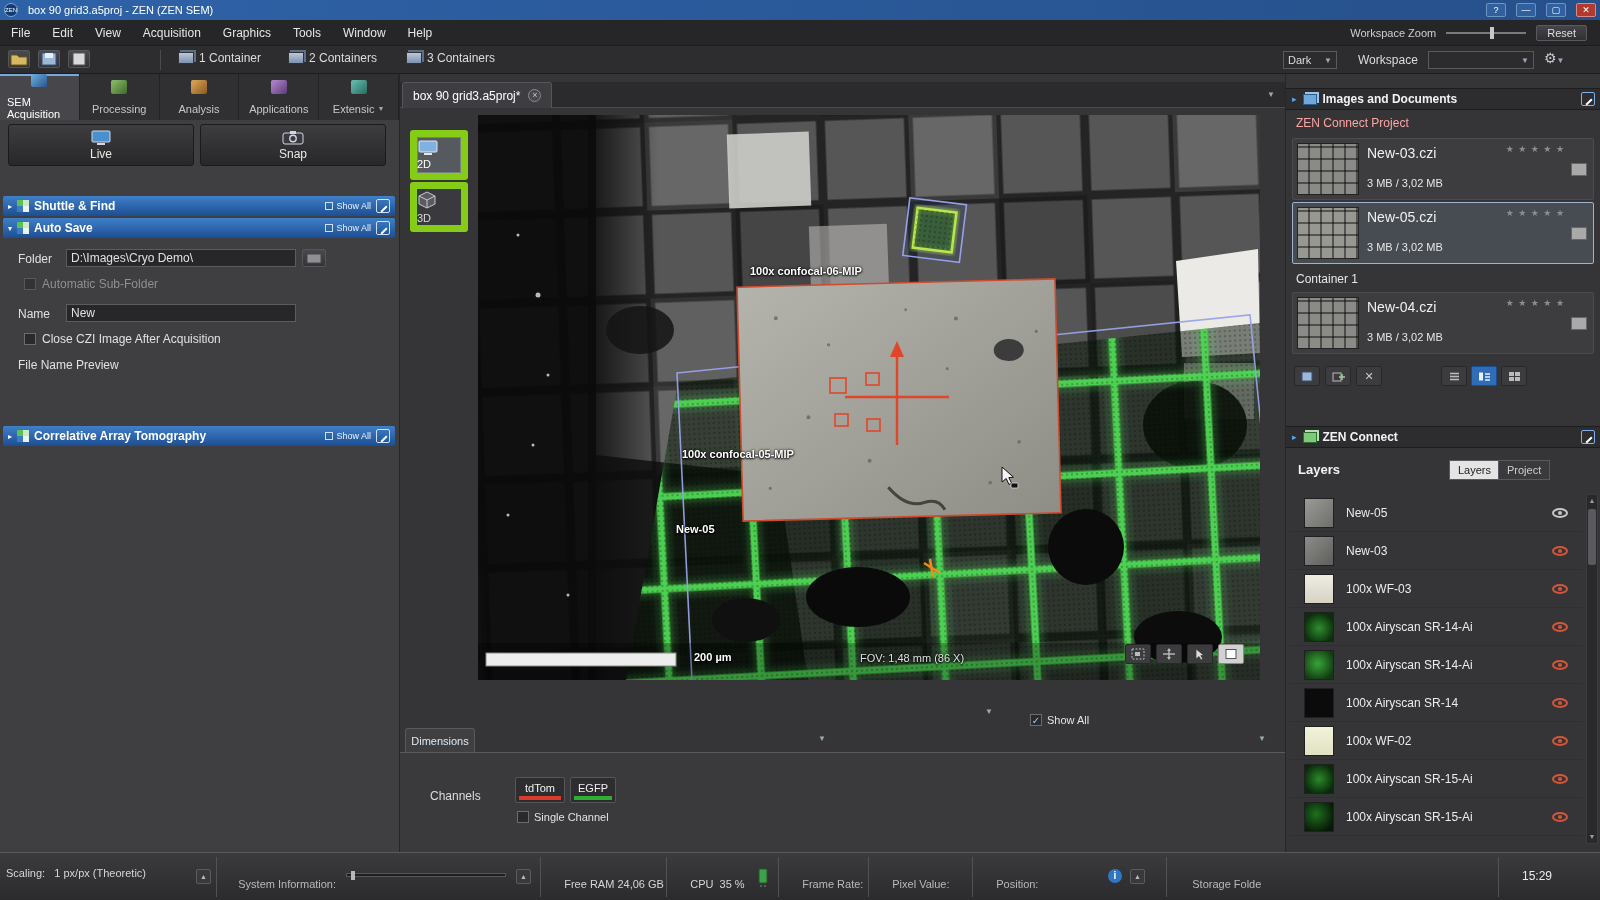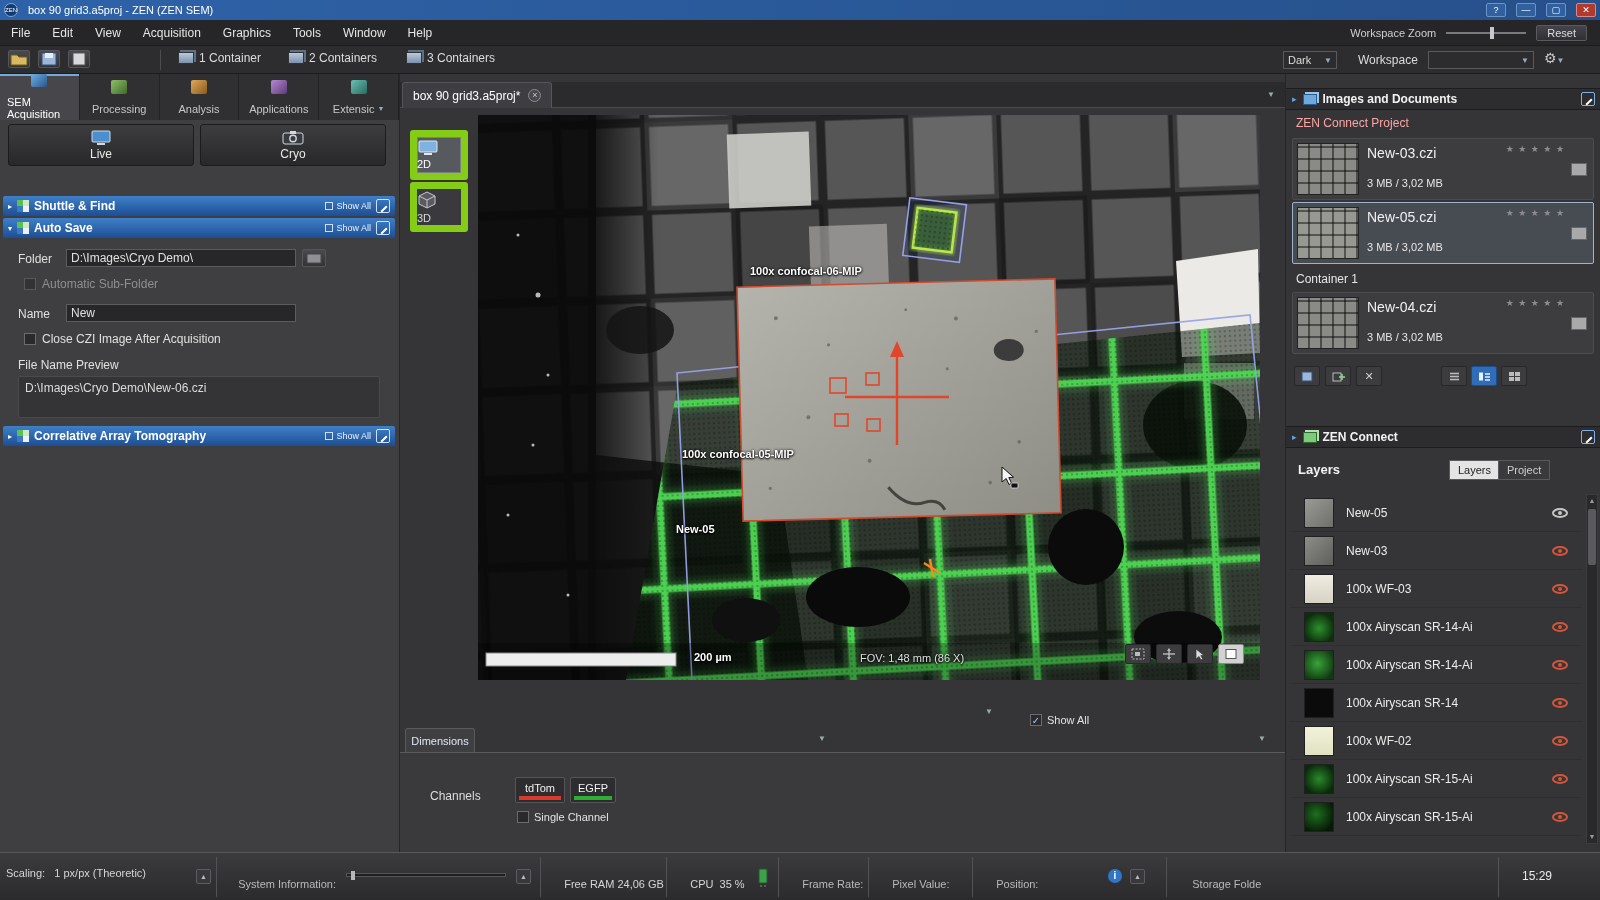--- a/index.html
+++ b/index.html
@@ -233,21 +233,21 @@
         <line x1="7" y1="14" x2="15" y2="14" stroke="#cfd8e4" stroke-width="2"></line>
       </svg>
     <span>Live</span>
   </div>
   <div class="bigbtn" style="left:200px;top:50px">
     <svg width="22" height="15" viewBox="0 0 22 15">
         <rect x="1" y="3" width="20" height="11" rx="2" fill="#3a3a3e" stroke="#cfd8e4"></rect>
         <rect x="8" y="1" width="6" height="3" fill="#cfd8e4"></rect>
         <circle cx="11" cy="8.5" r="3.2" fill="none" stroke="#cfd8e4" stroke-width="1.4"></circle>
       </svg>
-    <span>Cryo</span>
+    <span>Snap</span>
   </div>
 
   <div class="sec" style="top:122px">
     <span style="font-size:8px">▸</span>
     <span class="secic">
         <i></i>
         <i></i>
         <i></i>
         <i></i>
       </span>
@@ -286,21 +286,20 @@
   <span class="abs cb" style="left:24px;top:204px;opacity:.55"></span>
   <div class="abs dim" style="left:42px;top:203px">Automatic Sub-Folder</div>
 
   <div class="abs lbl" style="left:18px;top:233px">Name</div>
   <input class="abs inp" style="left: 66px; top: 230px;" value="New">
 
   <span class="abs cb" style="left:24px;top:259px"></span>
   <div class="abs lbl" style="left:42px;top:258px">Close CZI Image After Acquisition</div>
 
   <div class="abs lbl" style="left:18px;top:284px">File Name Preview</div>
-  <div class="previewbox" style="top:302px">D:\Images\Cryo Demo\New-06.czi</div>
 
   <div class="sec" style="top:352px">
     <span style="font-size:8px">▸</span>
     <span class="secic">
         <i></i>
         <i></i>
         <i></i>
         <i></i>
       </span>
     <span class="t">Correlative Array Tomography</span>

